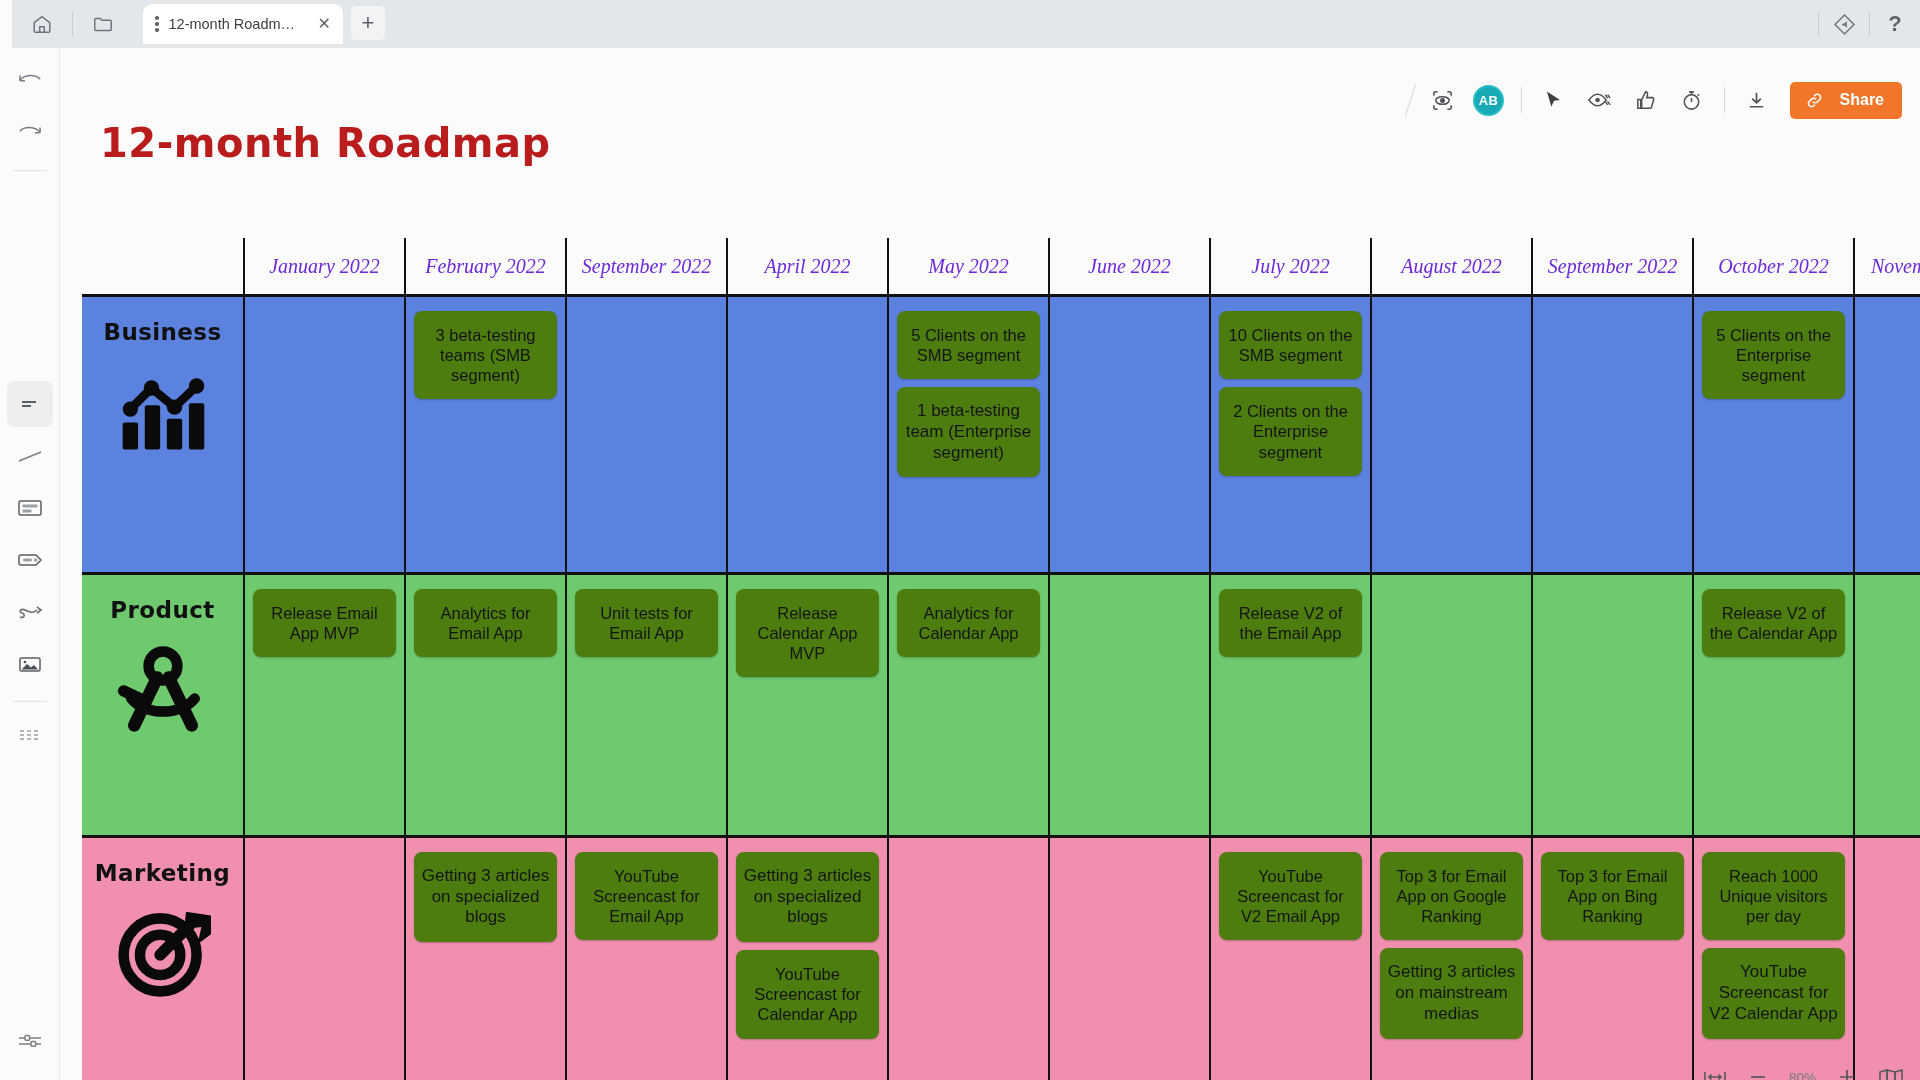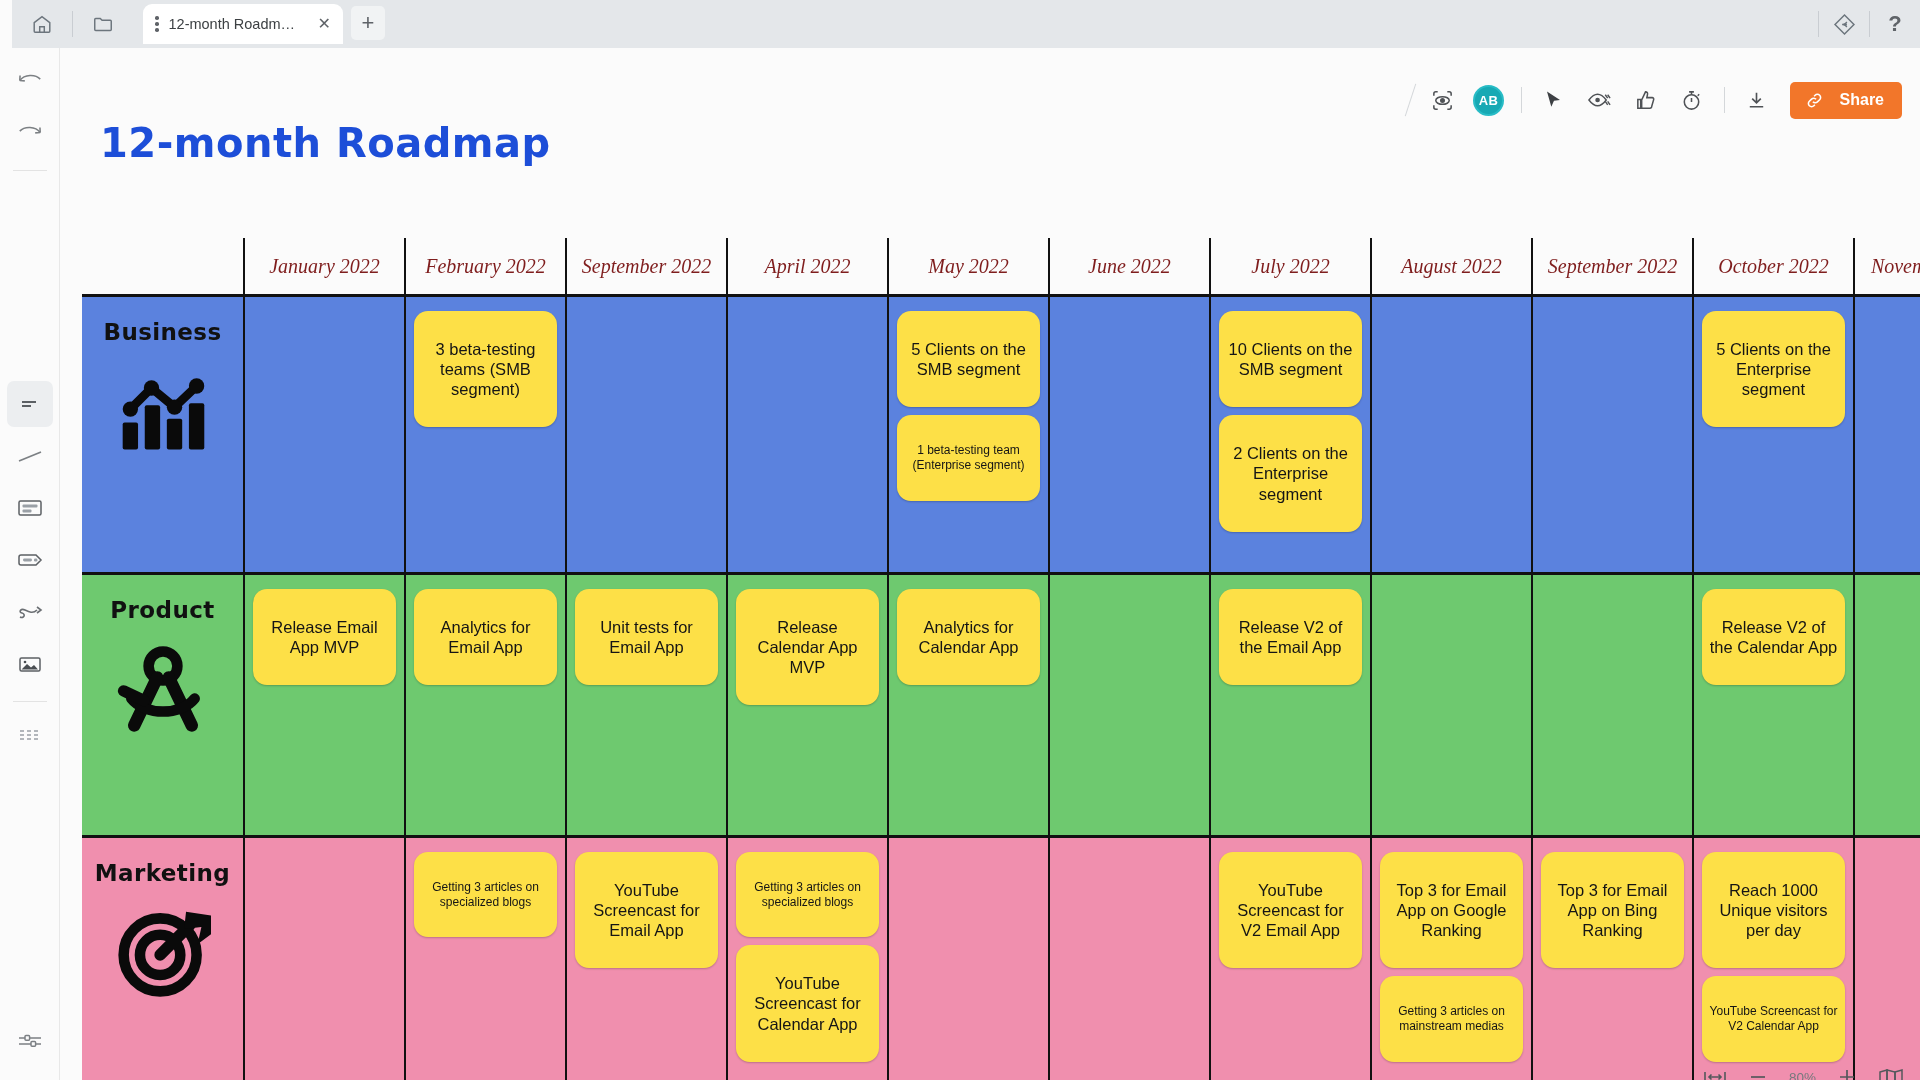--- a/index.html
+++ b/index.html
@@ -93,41 +93,41 @@
     display: flex; align-items: center; gap: 16px;
     background: #f2762a; color: #ffffff;
     font-size: 16px; font-weight: 700;
     padding: 9px 18px 9px 15px; border-radius: 5px; margin-left: 8px;
   }
 
   
   .board-title {
     position: absolute; left: 40px; top: 52px;
     font-family: "DejaVu Sans", sans-serif;
-    font-size: 40px; font-weight: 700; color: #1d4ed8;
+    font-size: 40px; font-weight: 700; color: #b91c1c;
     letter-spacing: .5px;
   }
 
   
   .roadmap {
     position: absolute; left: 22px; top: 170px;
     width: 1890px;
   }
   .month-head {
     display: flex; height: 56px; align-items: stretch;
     margin-left: 0;
   }
   .mh-corner { width: 161px; flex: 0 0 161px; }
   .mh-cell {
     width: 161px; flex: 0 0 161px;
     border-left: 2.5px solid #111;
     display: flex; align-items: center; justify-content: center;
     font-family: "Liberation Serif", serif;
     font-style: italic;
-    font-size: 20px; color: #7f1d1d;
+    font-size: 20px; color: #6d28d9;
     white-space: nowrap;
   }
 
   .rows { border-top: 3px solid #111; }
   .row { display: flex; align-items: stretch; border-bottom: 3px solid #111; }
   .row.r-business { height: 278px; background: #5b82de; }
   .row.r-product  { height: 263px; background: #6ec96f; }
   .row.r-marketing{ height: 290px; background: #f08fae; }
 
   .row-label {
@@ -142,30 +142,30 @@
   }
   .row-icon { margin-top: 18px; color: #0a0a0a; }
 
   .cell {
     width: 161px; flex: 0 0 161px;
     border-left: 2.5px solid #111;
     padding: 14px 8px 0;
     display: flex; flex-direction: column; gap: 8px;
   }
   .card {
-    background: #fde047;
-    border-radius: 14px;
+    background: #4d7c0f;
+    border-radius: 8px;
     box-shadow: 0 1px 2px rgba(0,0,0,.22);
     color: #151515;
     text-align: center;
-    padding: 28px 6px;
+    padding: 14px 6px;
     line-height: 1.22;
   }
   .card.big  { font-size: 16.5px; }
-  .card.small{ font-size: 12px; }
+  .card.small{ font-size: 17px; }
 
   
   .zoombar {
     position: absolute; right: 16px; bottom: 8px;
     display: flex; align-items: center; gap: 20px;
     color: #55585c;
   }
   .zoombar .zb {
     display: flex; align-items: center; justify-content: center;
     height: 30px; min-width: 22px;

